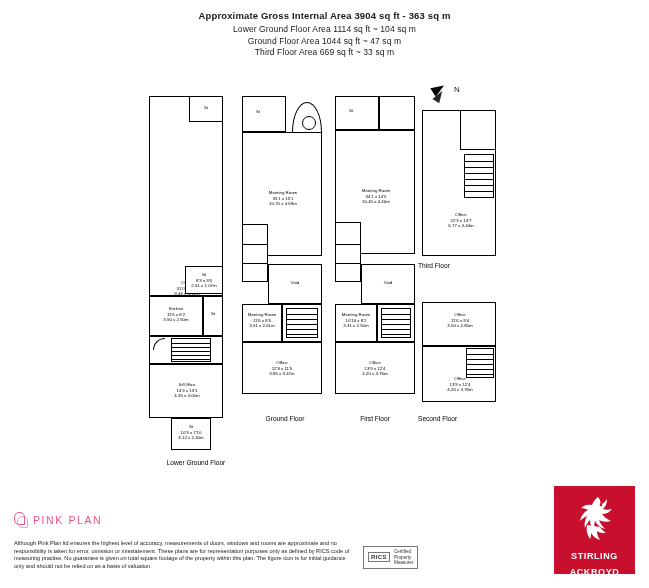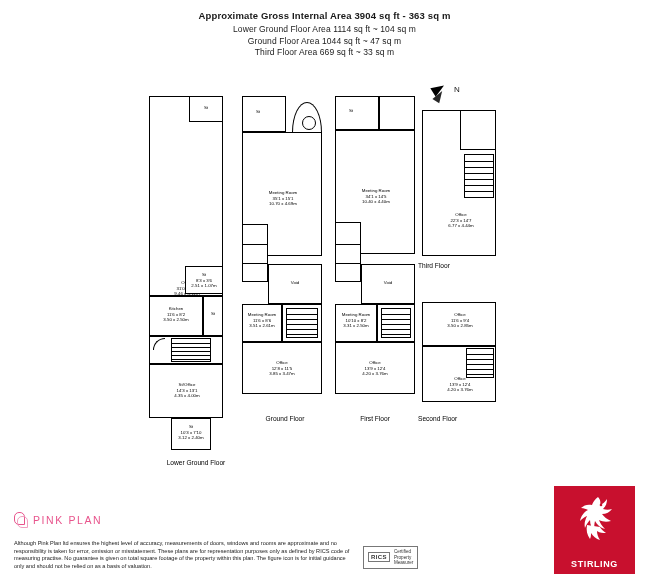--- a/index.html
+++ b/index.html
@@ -218,21 +218,21 @@
     position: relative;
     width: 56px;
     height: 52px;
     margin: 2px auto 0;
   }
   .stirling .brand {
     font-size: 9px;
     font-weight: bold;
     letter-spacing: .6px;
     line-height: 10.5px;
-    margin-top: 13px;
+    margin-top: 5px;
   }
 </style>
 </head>
 <body>
 
 <div class="page">
 
   <div class="header">
     <div class="title">Approximate Gross Internal Area 3904 sq ft - 363 sq m</div>
     <div class="line">Lower Ground Floor Area 1114 sq ft ~ 104 sq m</div>

